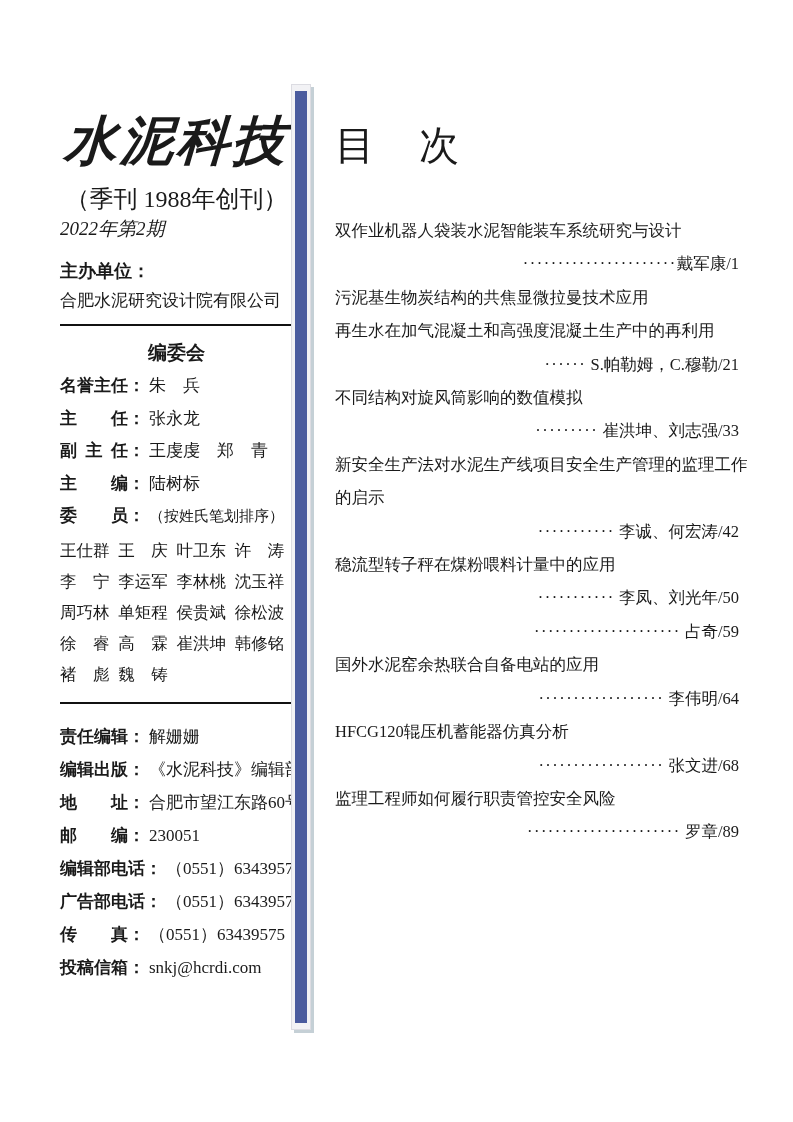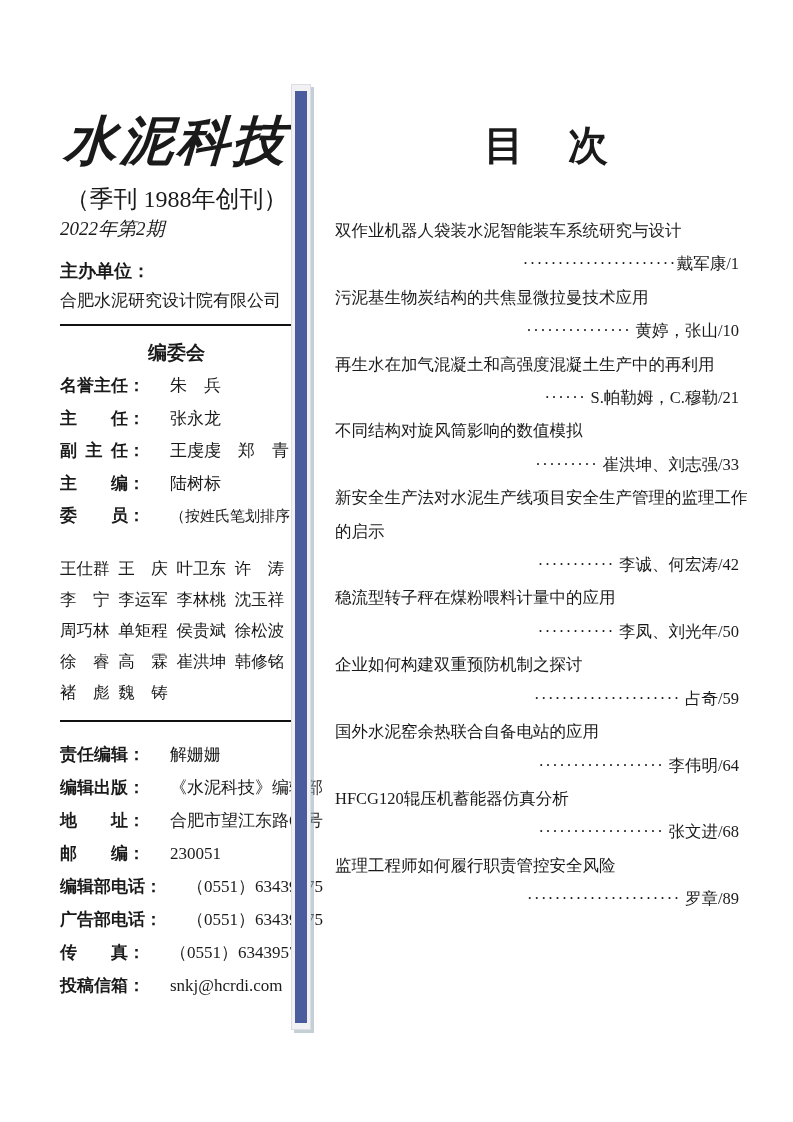--- a/index.html
+++ b/index.html
@@ -33,45 +33,45 @@
     font-family:"Liberation Sans","DejaVu Sans",sans-serif;
     font-weight:700;font-size:19px;line-height:34px;
     text-align:center;margin-top:10px;
   }
   .info-row{line-height:32.5px;font-size:17px;white-space:nowrap;}
   .info-label{
     font-family:"Liberation Sans","DejaVu Sans",sans-serif;
     font-weight:700;display:inline-block;min-width:68px;
   }
   .info-colon{font-family:"Liberation Sans","DejaVu Sans",sans-serif;font-weight:700;}
-  .info-value{font-size:17px;padding-left:4px;margin-left:21px;}
+  .info-value{font-size:17px;padding-left:4px;}
   .roles .info-row:nth-of-type(5) .info-value{font-size:15px;}
   .pub-info .info-row{line-height:33px;}
   .members-grid{
     display:grid;grid-template-columns:repeat(4,1fr);
-    margin-top:20px;font-size:16.5px;
+    margin-top:2px;font-size:16.5px;
   }
   .member-name{line-height:31px;white-space:nowrap;}
   .rule2{border:none;border-top:2px solid #111;margin:12px 0 2px 0;width:100%;}
   .pub-info{margin-top:16px;}
   
   .divider-frame{
     position:absolute;left:291px;top:84px;width:18px;height:944px;
     background:#f2f2f5;border:1px solid #dcdce2;
     box-shadow:3px 3px 0 rgba(150,170,180,0.55);
   }
   .divider-bar{
     position:absolute;left:3px;top:6px;right:3px;bottom:6px;
     background:#4a5b9e;
   }
   
   .toc-col{position:absolute;left:335px;top:118px;width:424px;}
   .toc-header{
-    font-family:"DejaVu Serif",serif;font-weight:700;
-    font-size:40px;line-height:54px;text-align:center;
+    font-family:"DejaVu Serif",serif;font-weight:400;
+    font-size:40px;line-height:54px;text-align:left;
     letter-spacing:2px;
   }
   .toc-entries{margin-top:42px;}
   .toc-title{font-size:16.5px;line-height:33.4px;}
   .toc-author-line{
     font-size:16.5px;line-height:33.4px;
     text-align:right;padding-right:20px;white-space:nowrap;
   }
   .toc-dots{letter-spacing:1.5px;}
 </style>
@@ -208,21 +208,20 @@
 
     <div class="toc-entries">
 
         <div>
           <div class="toc-title">双作业机器人袋装水泥智能装车系统研究与设计</div>
           <div class="toc-author-line"><span class="toc-dots">······················</span><span>戴军康/1</span></div>
         </div>
 
         <div>
           <div class="toc-title">污泥基生物炭结构的共焦显微拉曼技术应用</div>
-          <div class="toc-author-line"><span class="toc-dots">···············</span><span> 黄婷，张山/10</span></div>
         </div>
 
         <div>
           <div class="toc-title">再生水在加气混凝土和高强度混凝土生产中的再利用</div>
           <div class="toc-author-line"><span class="toc-dots">······</span><span> S.帕勒姆，C.穆勒/21</span></div>
         </div>
 
         <div>
           <div class="toc-title">不同结构对旋风筒影响的数值模拟</div>
           <div class="toc-author-line"><span class="toc-dots">·········</span><span> 崔洪坤、刘志强/33</span></div>
@@ -232,21 +231,20 @@
           <div class="toc-title">新安全生产法对水泥生产线项目安全生产管理的监理工作的启示</div>
           <div class="toc-author-line"><span class="toc-dots">···········</span><span> 李诚、何宏涛/42</span></div>
         </div>
 
         <div>
           <div class="toc-title">稳流型转子秤在煤粉喂料计量中的应用</div>
           <div class="toc-author-line"><span class="toc-dots">···········</span><span> 李凤、刘光年/50</span></div>
         </div>
 
         <div>
-          <div class="toc-title">企业如何构建双重预防机制之探讨</div>
           <div class="toc-author-line"><span class="toc-dots">·····················</span><span> 占奇/59</span></div>
         </div>
 
         <div>
           <div class="toc-title">国外水泥窑余热联合自备电站的应用</div>
           <div class="toc-author-line"><span class="toc-dots">··················</span><span> 李伟明/64</span></div>
         </div>
 
         <div>
           <div class="toc-title">HFCG120辊压机蓄能器仿真分析</div>

